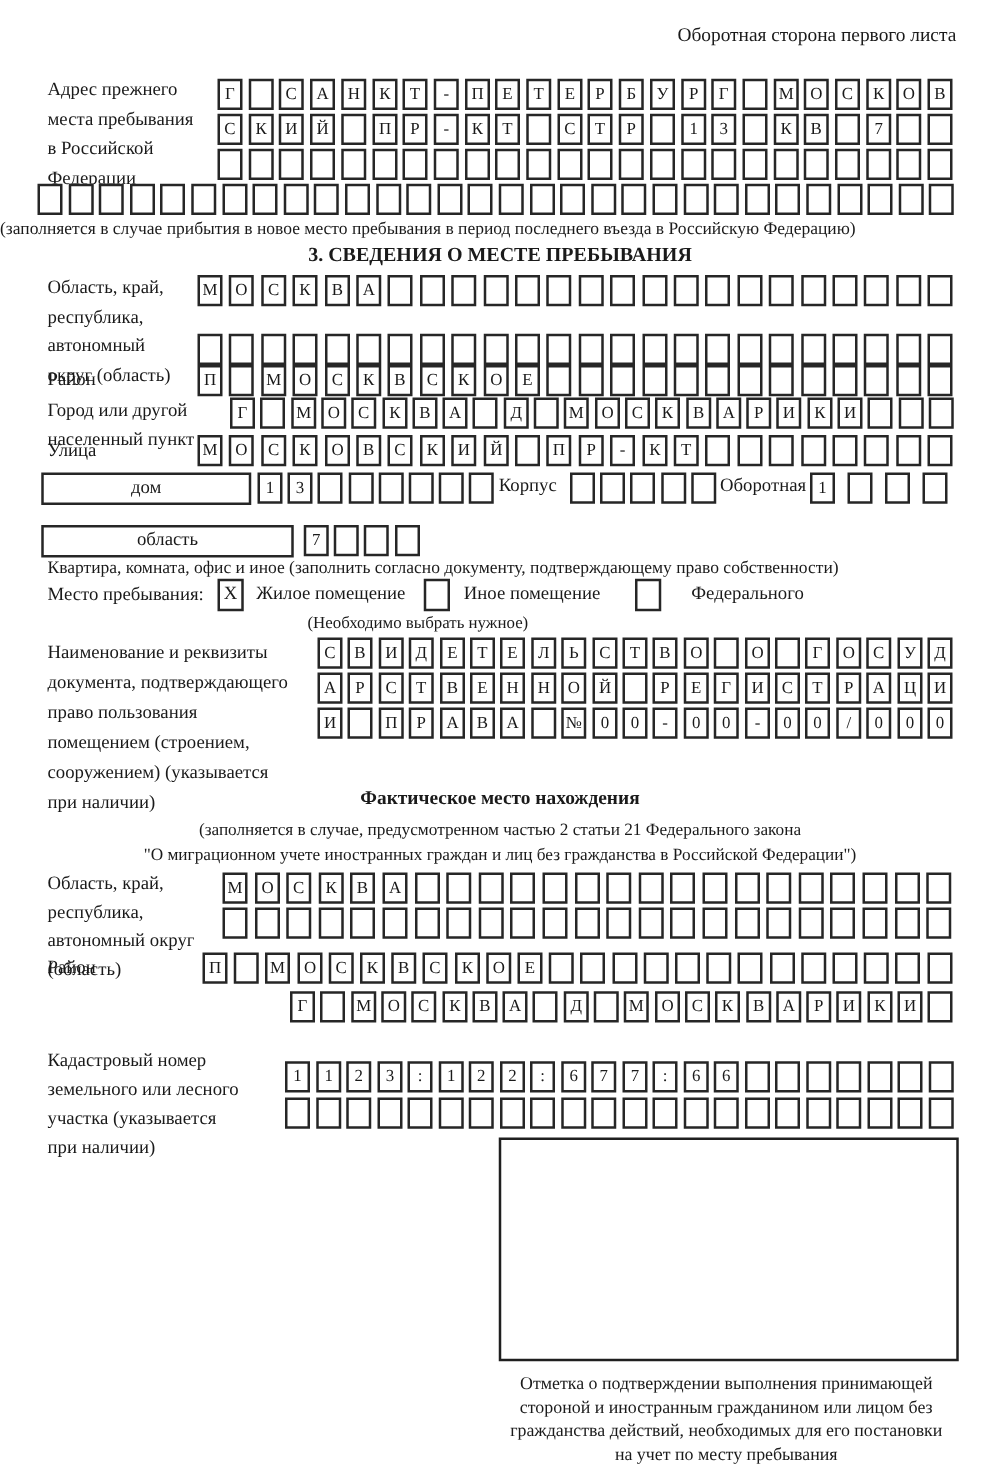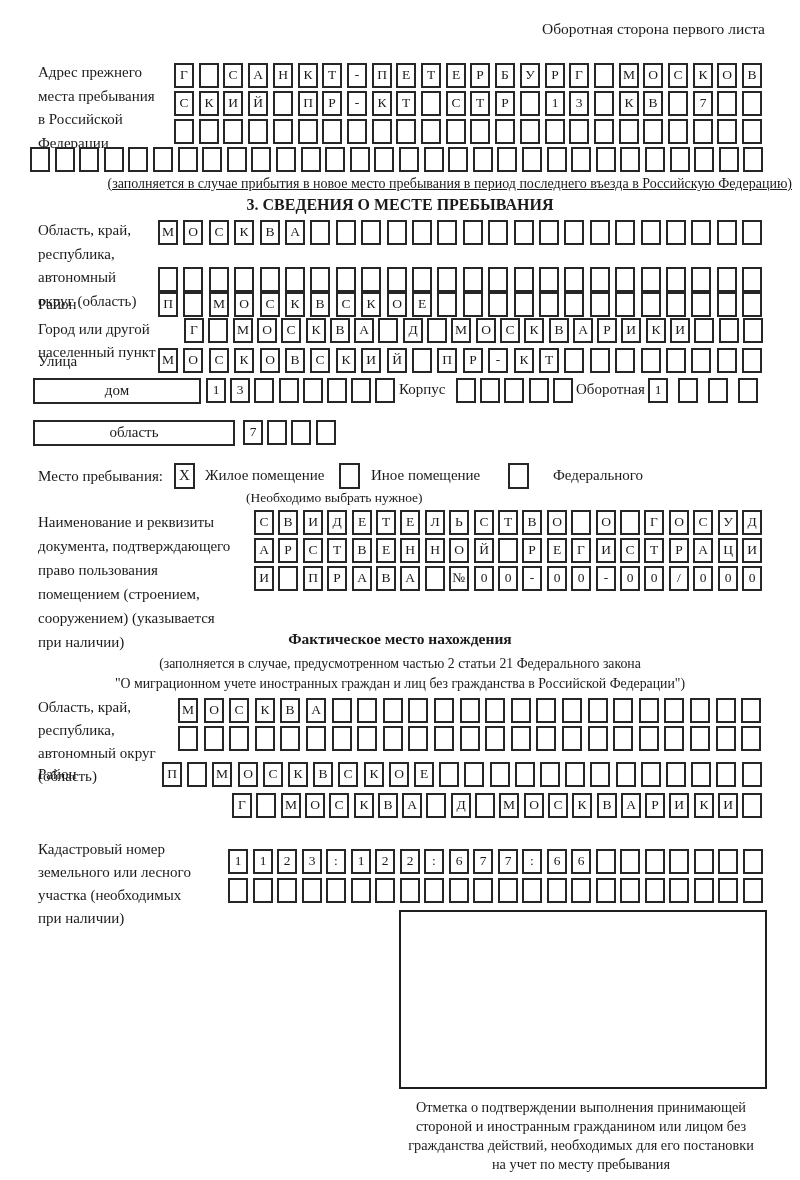--- a/index.html
+++ b/index.html
@@ -1,20 +1,20 @@
 <!DOCTYPE html>
 <html><head>
 <meta charset="utf-8">
 <style>
   html,body{margin:0;padding:0;background:#fff;}
   .page{position:relative;width:800px;height:1180px;background:#ffffff;overflow:hidden;
         font-family:"Liberation Serif","DejaVu Serif",serif;color:#1a1a1a;}
   .lbl{position:absolute;font-size:15px;line-height:23.5px;white-space:pre-line;}
   .cap{position:absolute;font-size:14px;white-space:pre-line;}
-  .center{left:0;width:792px;text-align:right;text-decoration:underline;}
+  .center{left:0;width:792px;text-align:left;}
   .sec-title{position:absolute;left:0;width:800px;text-align:center;font-weight:bold;font-size:16px;}
   .title-right{position:absolute;right:35px;top:20px;font-size:15.5px;}
   .cell{position:absolute;width:20px;height:25px;border:2px solid #262626;box-sizing:border-box;
         background:#fff;font-size:13.5px;line-height:20px;text-align:center;}
   .label-box{position:absolute;height:26px;border:2px solid #262626;box-sizing:border-box;
         text-align:center;font-size:15px;line-height:21px;background:#fff;}
   .inline-lbl{position:absolute;font-size:15px;}
   .chk{position:absolute;width:21px;height:26px;border:2px solid #262626;box-sizing:border-box;
         text-align:center;font-size:15px;line-height:21px;background:#fff;}
   .opt-lbl{position:absolute;font-size:15px;}
@@ -46,20 +46,21 @@
   <div class="lbl" style="left:38px;top:293px;">Район</div>
   <div class="lbl" style="left:38px;top:318px;line-height:23px;">Город или другой
 населенный пункт</div>
   <div class="lbl" style="left:38px;top:350px;">Улица</div>
 
   <div class="label-box" style="left:33px;top:378px;width:168px;">дом</div>
   <div class="inline-lbl" style="left:399px;top:381px;">Корпус</div>
   <div class="inline-lbl" style="left:576px;top:381px;">Оборотная</div>
 
   <div class="label-box" style="left:33px;top:420px;width:202px;">область</div>
+  <div class="cap" style="left:38px;top:447px;">Квартира, комната, офис и иное (заполнить согласно документу, подтверждающему право собственности)</div>
 
   <div class="lbl" style="left:38px;top:465px;">Место пребывания:</div>
   <div class="chk" style="left:174px;top:463px;">X</div>
   <div class="opt-lbl" style="left:205px;top:467px;">Жилое помещение</div>
   <div class="chk" style="left:339px;top:463px;"></div>
   <div class="opt-lbl" style="left:371px;top:467px;">Иное помещение</div>
   <div class="chk" style="left:508px;top:463px;"></div>
   <div class="opt-lbl" style="left:553px;top:467px;">Федерального</div>
   <div class="cap" style="left:246px;top:490px;font-size:13.5px;">(Необходимо выбрать нужное)</div>
 
@@ -73,21 +74,21 @@
   <div class="sec-title" style="top:630px;font-size:15.5px;">Фактическое место нахождения</div>
   <div class="note-2line" style="top:654px;">(заполняется в случае, предусмотренном частью 2 статьи 21 Федерального закона
 "О миграционном учете иностранных граждан и лиц без гражданства в Российской Федерации")</div>
   <div class="lbl" style="left:38px;top:696px;line-height:23px;">Область, край,
 республика,
 автономный округ
 (область)</div>
   <div class="lbl" style="left:38px;top:763px;">Район</div>
   <div class="lbl" style="left:38px;top:838px;line-height:23px;">Кадастровый номер
 земельного или лесного
-участка (необходимых
+участка (указывается
 при наличии)</div>
 
   <div class="big-box"></div>
   <div class="confirm-note">Отметка о подтверждении выполнения принимающей
 стороной и иностранным гражданином или лицом без
 гражданства действий, необходимых для его постановки
 на учет по месту пребывания</div>
 
   <div id="rows-host">
       <div>

